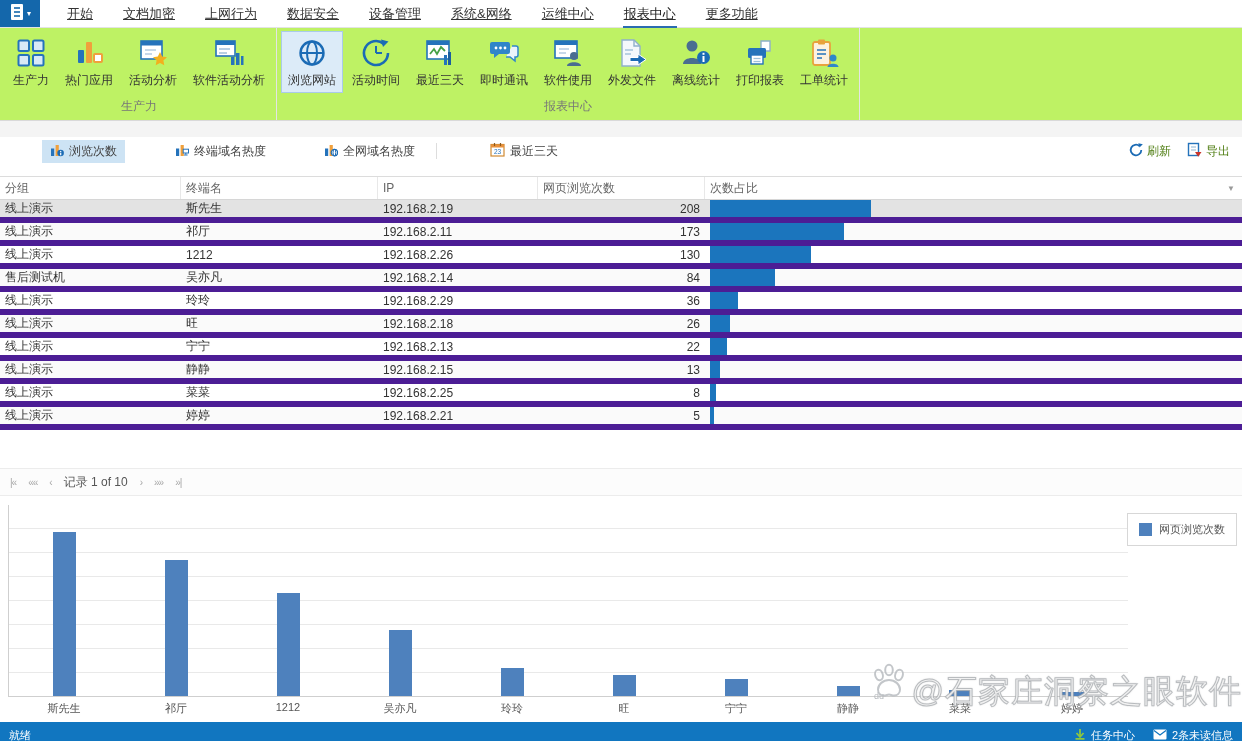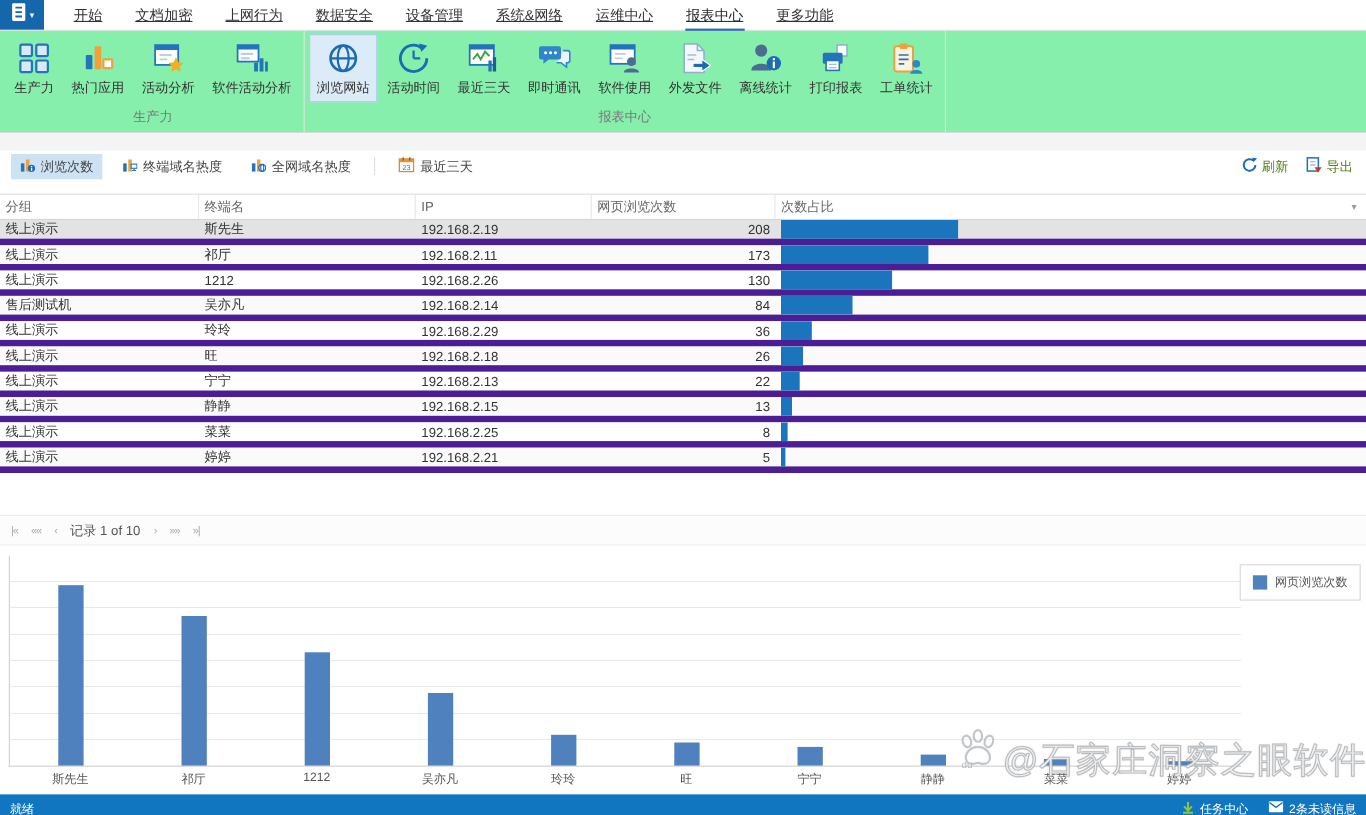--- a/index.html
+++ b/index.html
@@ -12,38 +12,38 @@
   .app-btn { width:40px; background:#1467ab; display:flex; align-items:center;
     justify-content:center; gap:2px; cursor:pointer; }
   .app-caret { color:#fff; font-size:8px; }
   .menu-items { display:flex; align-items:stretch; margin-left:12px; }
   .menu-item { padding:0 14px; display:flex; align-items:center; font-size:13px;
     color:#333; cursor:pointer;text-decoration:underline; }
   .mi-label { padding:6px 1px 3px; border-bottom:2px solid transparent; }
   .menu-item.selected .mi-label { border-bottom-color:#2b6cb0; color:#222; }
 
   
-  .ribbon { height:93px; display:flex; background:#86efac; border-bottom:1px solid #d9d9d9;
+  .ribbon { height:93px; display:flex; background:#bef264; border-bottom:1px solid #d9d9d9;
     padding-left:2px; }
   .rgroup { display:flex; flex-direction:column; border-right:1px solid #e4e4e4; padding:0 3px; }
   .ritems { display:flex; flex:1; align-items:flex-start; padding-top:3px; }
   .rtile { display:flex; flex-direction:column; align-items:center; gap:3px;
     padding:5px 6px 3px; margin:0 1px; border:1px solid transparent; cursor:pointer; min-width:46px; }
   .rtile.selected { background:#dcebf8; border-color:#a9cbe9; }
   .ric { width:32px; height:32px; display:flex; align-items:center; justify-content:center; }
   .rlabel { font-size:12px; color:#333; white-space:nowrap; }
   .rgroup-label { font-size:12px; color:#777; text-align:center; padding:1px 0 5px; }
 
   
   .gray-strip { height:16px; background:#f4f4f4; }
   .toolbar { height:28px; display:flex; align-items:center; justify-content:space-between;
     background:#fff; padding:0 12px 0 10px; }
   .subtabs { display:flex; align-items:center; gap:10px; }
   .subtab { display:flex; align-items:center; gap:5px; font-size:12px; color:#444;
-    padding:3px 8px; cursor:pointer; white-space:nowrap; }
+    padding:3px 8px; cursor:pointer; white-space:nowrap;margin-left:32px; }
   .subtab.selected { background:#cde3f4; }
   .subtab-sep { width:1px; height:16px; background:#ddd; margin:0 3px; }
   .actions { display:flex; align-items:center; gap:16px; }
   .action-btn { display:flex; align-items:center; gap:4px; font-size:12px; color:#4d7c0f; cursor:pointer; }
 
   
   .grid-wrap { margin-top:11px;border-radius:31px; }
   .trow { display:grid; grid-template-columns:181px 197px 160px 167px 1fr; }
   .thead .trow { height:24px; border-top:1px solid #dcdcdc; border-bottom:1px solid #d6d6d6;
     color:#666; background:#fff; }

